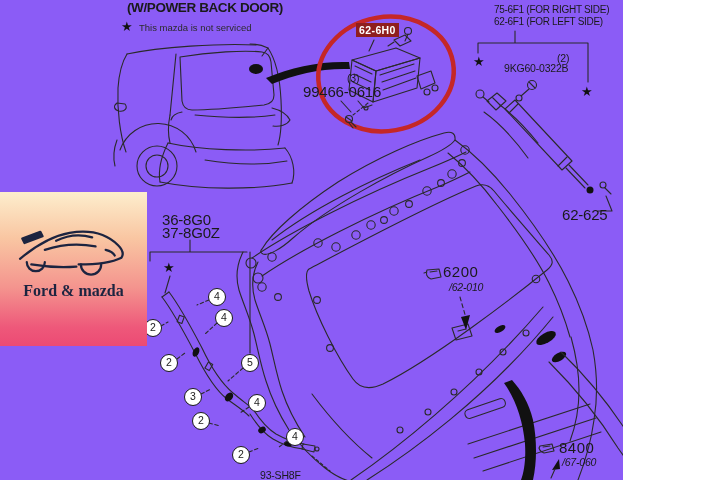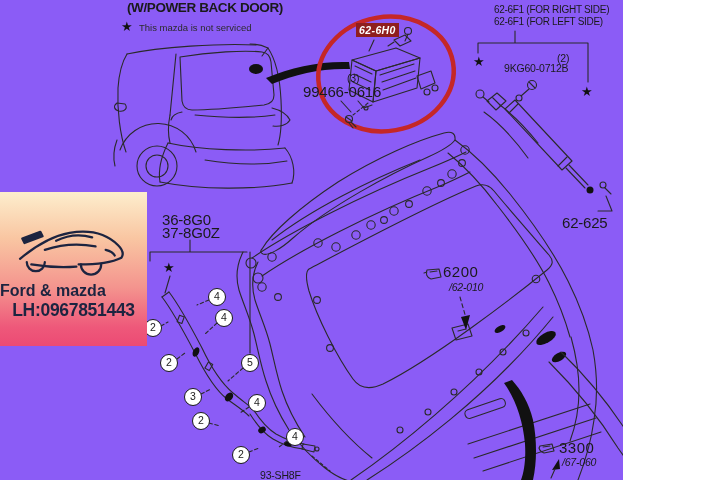--- a/index.html
+++ b/index.html
@@ -4,32 +4,32 @@
 <style>
   html,body{margin:0;padding:0;background:#fff;}
   .stage{position:relative;width:623px;height:480px;background:#8b5cf6;overflow:hidden;
          font-family:"Liberation Sans",sans-serif;color:#1a1a1a;}
   .stage svg{position:absolute;left:0;top:0;}
   .txt{position:absolute;white-space:nowrap;}
   .title{font-size:13.5px;font-weight:700;letter-spacing:-0.4px;}
   .note{font-size:9.5px;color:#2b2b2b;}
   .star{position:absolute;font-size:13px;color:#111;line-height:1;}
   .hl{position:absolute;background:#8f1e1e;color:#fff;font-size:10.5px;font-weight:700;
-      padding:1px 3px;letter-spacing:0.4px;font-style:italic;}
+      padding:1px 3px;letter-spacing:0.4px;}
   .pn{font-size:10.5px;letter-spacing:-0.2px;}
   .pn11{font-size:15px;letter-spacing:-0.2px;}
   .code-big{font-size:15px;letter-spacing:0.5px;}
   .code-sub{font-size:10.5px;letter-spacing:-0.2px;font-style:italic;}
   .co{position:absolute;box-sizing:border-box;width:18px;height:18px;border:1.4px solid #1a1a1a;
       border-radius:50%;background:#fff;font-size:10.5px;line-height:15px;text-align:center;}
   .wm{position:absolute;left:0;top:192px;width:147px;height:154px;
       background:linear-gradient(180deg,#fdeecd 0%,#f9c6a2 30%,#f4948e 62%,#ee587a 88%,#ec4a74 100%);
       z-index:5;}
-  .wm .brand{position:absolute;left:0;top:90px;width:147px;
-      font-size:16px;font-weight:700;color:#1c2440;}
+  .wm .brand{position:absolute;left:0;top:90px;width:147px;text-align:center;
+      font-size:16px;font-weight:700;color:#1c2440;font-family:Liberation Serif, serif;}
   .wm .phone{position:absolute;left:0;top:108px;width:147px;text-align:center;
       font-size:17.5px;font-weight:700;color:#1c2440;letter-spacing:-0.3px;}
 </style>
 </head>
 <body>
 
 <div class="stage">
 
   <svg width="705" height="480" viewBox="0 0 705 480">
     <g stroke="#2a2a2a" stroke-width="1.1" fill="none" stroke-linecap="round" stroke-linejoin="round">
@@ -202,37 +202,37 @@
   </svg>
 
   <div class="txt title" style="left:127px;top:0px">(W/POWER BACK DOOR)</div>
   <span class="star" style="left:121px;top:20px">★</span>
   <div class="txt note" style="left:139px;top:22px">This mazda is not serviced</div>
 
   <div class="hl" style="left:356px;top:23px">62-6H0</div>
   <div class="txt pn" style="left:347px;top:72px">(3)</div>
   <div class="txt pn11" style="left:303px;top:83px">99466-0616</div>
 
-  <div class="txt" style="left:494px;top:4px;font-size:10px;letter-spacing:-0.3px">62-6F1 (FOR RIGHT SIDE)</div>
+  <div class="txt" style="left:494px;top:4px;font-size:10px;letter-spacing:-0.3px">75-6F1 (FOR RIGHT SIDE)</div>
   <div class="txt" style="left:494px;top:16px;font-size:10px;letter-spacing:-0.3px">62-6F1 (FOR LEFT SIDE)</div>
   <div class="txt pn" style="left:557px;top:52px">(2)</div>
-  <div class="txt pn" style="left:504px;top:62px">9KG60-0712B</div>
+  <div class="txt pn" style="left:504px;top:62px">9KG60-0322B</div>
   <span class="star" style="left:473px;top:55px">★</span>
   <span class="star" style="left:581px;top:85px">★</span>
-  <div class="txt pn11" style="left:562px;top:214px">62-625</div>
+  <div class="txt pn11" style="left:562px;top:206px">62-625</div>
 
   <div class="txt pn11" style="left:162px;top:211px">36-8G0</div>
   <div class="txt pn11" style="left:162px;top:224px">37-8G0Z</div>
   <span class="star" style="left:163px;top:261px">★</span>
   <div class="txt pn" style="left:260px;top:469px">93-SH8F</div>
 
   <div class="txt code-big" style="left:443px;top:263px">6200</div>
   <div class="txt code-sub" style="left:449px;top:281px">/62-010</div>
 
-  <div class="txt code-big" style="left:559px;top:439px">3300</div>
+  <div class="txt code-big" style="left:559px;top:439px">8400</div>
   <div class="txt code-sub" style="left:562px;top:456px">/67-060</div>
 
   <span class="co" style="left:208px;top:288px">4</span>
   <span class="co" style="left:215px;top:309px">4</span>
   <span class="co" style="left:144px;top:319px">2</span>
   <span class="co" style="left:160px;top:354px">2</span>
   <span class="co" style="left:241px;top:354px">5</span>
   <span class="co" style="left:184px;top:388px">3</span>
   <span class="co" style="left:248px;top:394px">4</span>
   <span class="co" style="left:192px;top:412px">2</span>
@@ -246,16 +246,15 @@
         <path d="M 18,43 C 30,45 45,46 58,45"></path>
         <path d="M 40,22 C 50,17 62,16 72,19"></path>
         <path d="M 30,30 C 45,25 60,24 75,27"></path>
         <path d="M 62,43 A 9 9 0 0 0 80,43"></path>
         <path d="M 14,41 A 8 8 0 0 0 30,41"></path>
         <path d="M 10,20 L 26,14 L 28,18 L 12,24 Z" fill="#1c2440"></path>
         <path d="M 84,30 C 88,31 91,33 92,35"></path>
       </g>
     </svg>
     <div class="brand">Ford &amp; mazda</div>
-    <div class="phone">LH:0967851443</div>
   </div>
 
 </div>
 
 </body></html>

